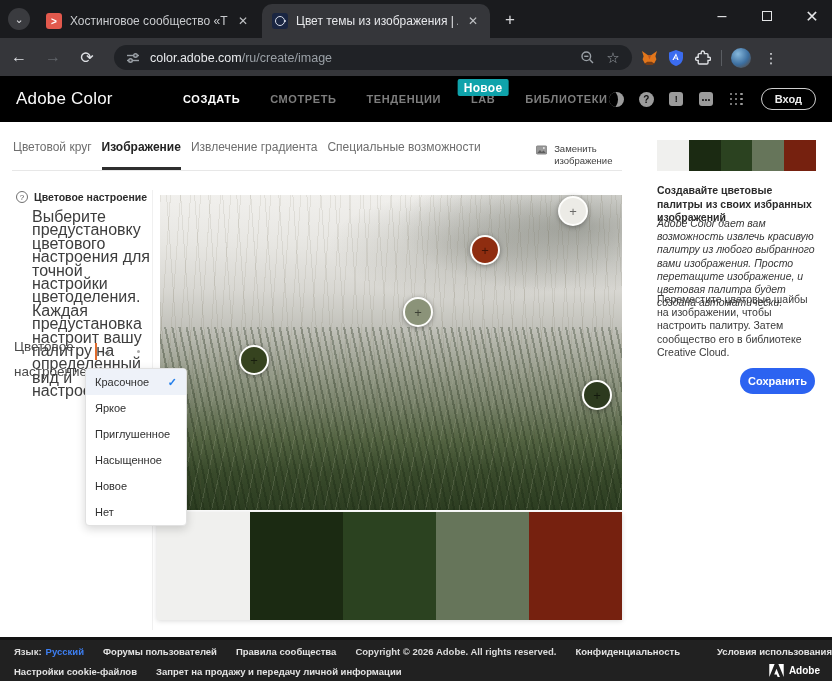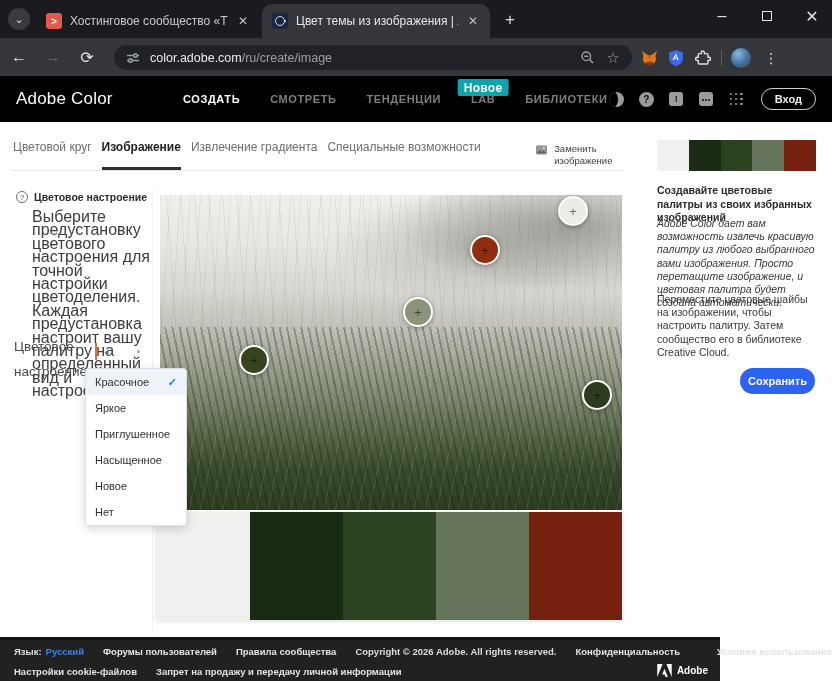--- a/index.html
+++ b/index.html
@@ -118,21 +118,21 @@
   .mini-palette .sw { flex:1; }
 
   
   .rp-head { position:absolute; left:657px; top:184px; width:162px; font-size:10.5px; font-weight:bold; color:#2b2b2b; line-height:13.5px; }
   .rp-p1 { position:absolute; left:657px; top:217px; width:164px; font-size:10.5px; color:#383838; line-height:13.2px;font-style:italic; }
   .rp-p2 { position:absolute; left:657px; top:293px; width:164px; font-size:10.5px; color:#383838; line-height:13.2px; }
   .save-btn { position:absolute; left:740px; top:368px; width:75px; height:26px; border:none; border-radius:14px;
     background:#2c63f1; color:#fff; font-size:11px; font-weight:bold; cursor:pointer; font-family:inherit; }
 
   
-  .footer { position:absolute; left:0; top:637px; width:720px; height:44px; background:#212121; border-top:3px solid #131313;
+  .footer { position:absolute; left:0; top:637px; width:832px; height:44px; background:#212121; border-top:3px solid #131313;
     color:#e3e3e3; font-size:9.5px; font-weight:bold; }
   .f-row { display:flex; align-items:center; gap:19px; padding-left:14px; height:17px; margin-top:3px; }
   .f-link { cursor:pointer; white-space:nowrap; }
   .f-plain { color:#dcdcdc; white-space:nowrap; }
   .lang-val { color:#3d7ff2; cursor:pointer; margin-left:4px; }
   .adobe-mark { position:absolute; right:12px; top:24px; display:flex; align-items:center; gap:5px; color:#fff; font-size:10px; }
 </style>
 </head>
 <body>
 

